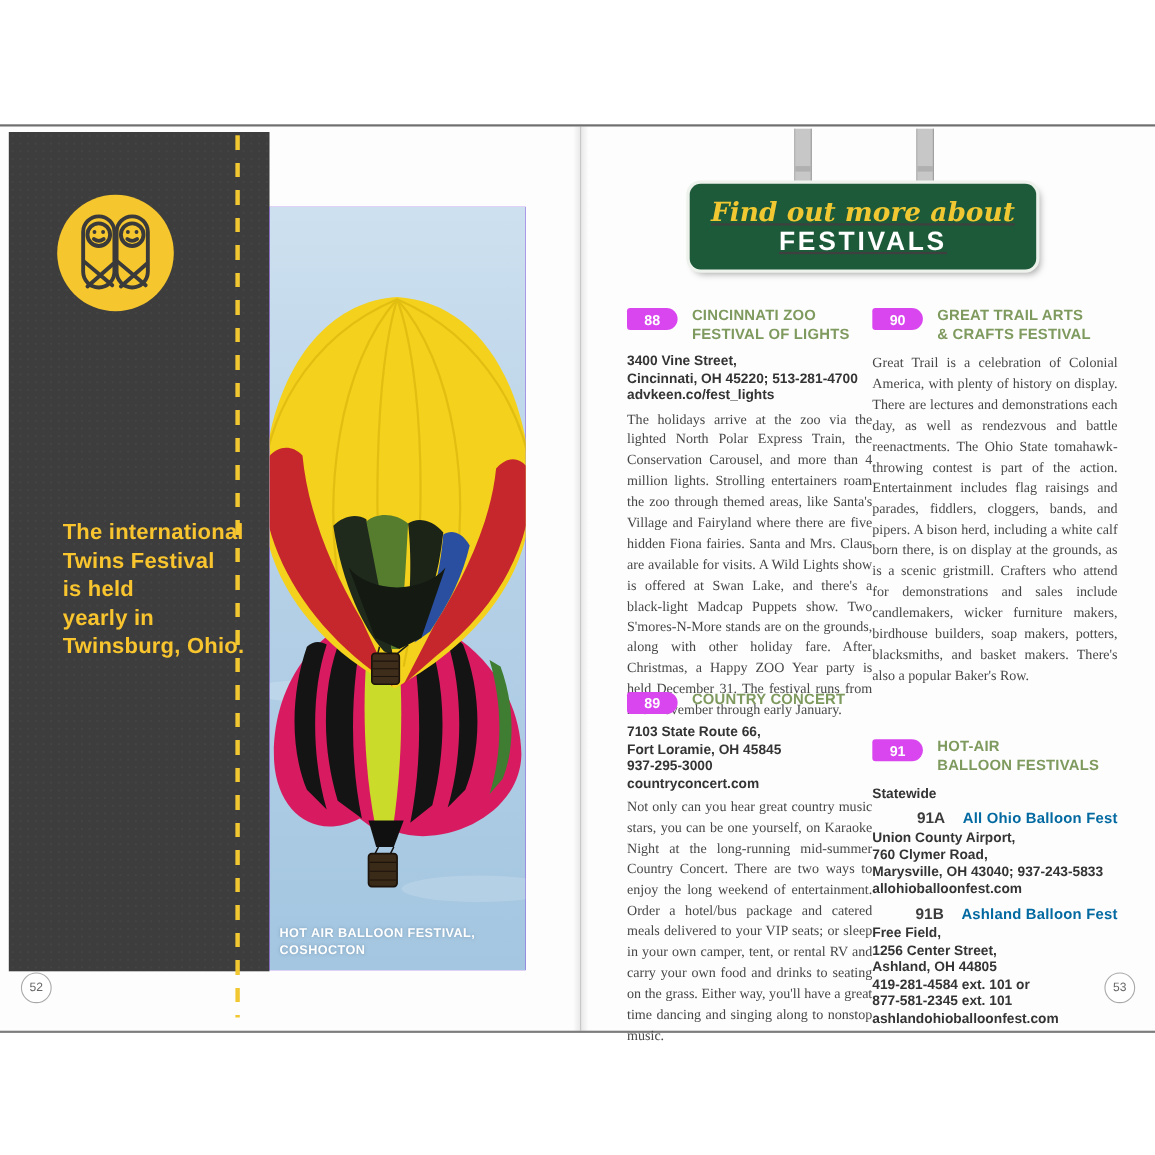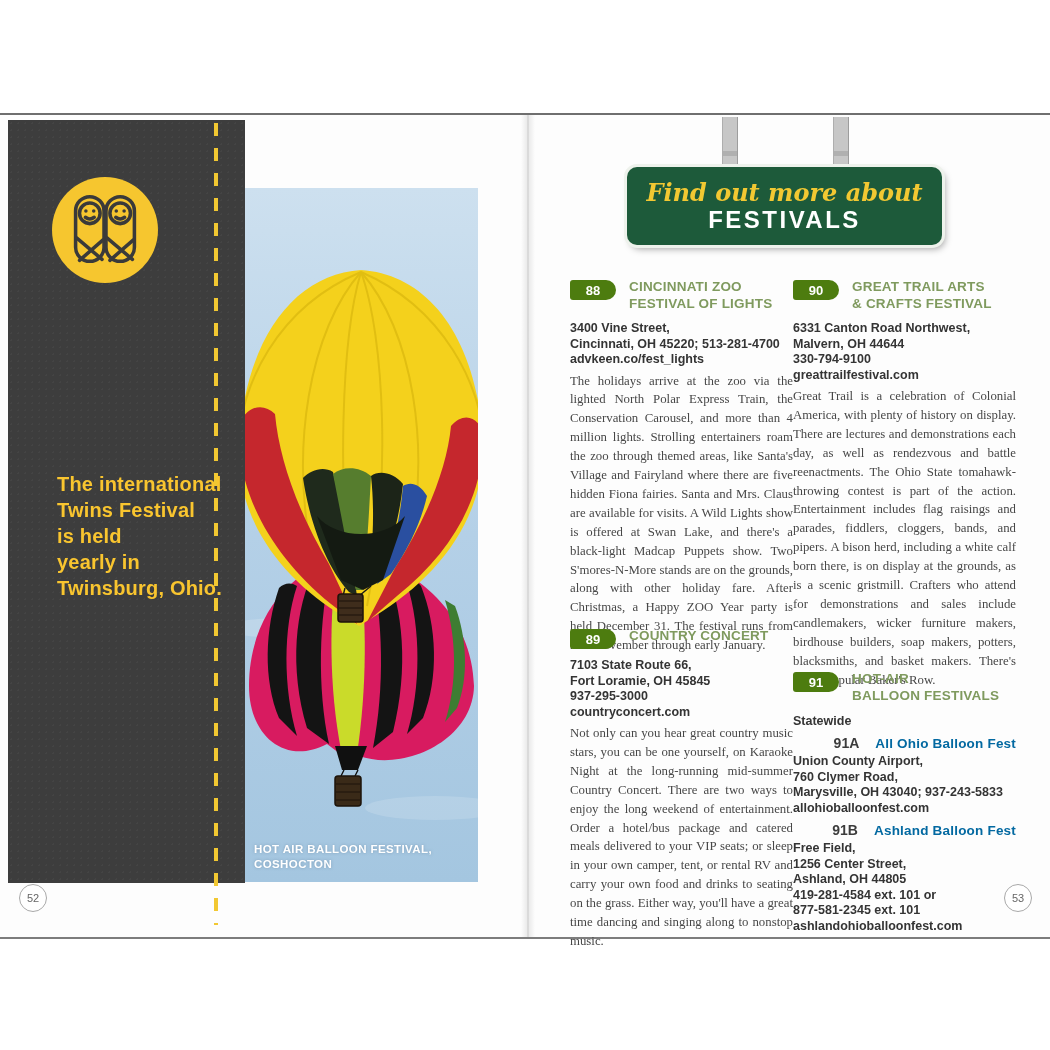--- a/index.html
+++ b/index.html
@@ -52,36 +52,36 @@
   .strap{
     position:absolute;top:2px;width:14px;height:62px;background:#c7c7c7;
     border-left:1px solid #aeaeae;border-right:1px solid #9d9d9d;
   }
   .strap::after{content:"";position:absolute;left:0;right:0;top:34px;height:5px;background:#b0b0b0;}
   .strap-l{left:722px;}
   .strap-r{left:833px;}
   .sign{
     position:absolute;left:627px;top:52px;width:315px;height:78px;background:#1d5a3a;
     border-radius:10px;box-shadow:0 0 0 3px #eef2ec,3px 4px 7px rgba(0,0,0,.35);
-    display:flex;flex-direction:column;align-items:center;justify-content:center;gap:2px;
+    display:flex;flex-direction:column;align-items:center;justify-content:center;gap:2px;text-decoration:underline;
   }
   .sign-script{
     font-family:"DejaVu Serif",serif;font-style:italic;font-weight:bold;
     font-size:24px;color:#f2c832;line-height:26px;
   }
   .sign-title{
     font-size:24px;font-weight:800;color:#ffffff;letter-spacing:2.5px;line-height:24px;
   }
   
   .col{position:absolute;top:0;width:223px;height:822px;}
   .col1{left:570px;} .col2{left:793px;}
   .listing{position:absolute;left:0;width:223px;}
   .lhead{display:flex;gap:13px;align-items:flex-start;margin-bottom:9px;}
   .badge{
-    flex:0 0 auto;min-width:38px;height:20px;background:#4d7c0f;color:#fff;
+    flex:0 0 auto;min-width:38px;height:20px;background:#d946ef;color:#fff;
     border-radius:3px 10px 10px 3px;font-size:13px;font-weight:bold;
     display:inline-flex;align-items:center;justify-content:center;padding:0 4px;margin-top:1px;
   }
   .ltitle{
     font-size:13.5px;font-weight:bold;color:#7f9a5e;line-height:16.5px;letter-spacing:.2px;
   }
   .laddr{
     font-size:12.5px;font-weight:bold;color:#343434;line-height:15.5px;margin-bottom:3px;
   }
   .lbody{
@@ -211,21 +211,20 @@
         <p class="lbody">Not only can you hear great country music stars, you can be one yourself, on Karaoke Night at the long-running mid-summer Country Concert. There are two ways to enjoy the long weekend of entertainment. Order a hotel/bus package and catered meals delivered to your VIP seats; or sleep in your own camper, tent, or rental RV and carry your own food and drinks to seating on the grass. Either way, you'll have a great time dancing and singing along to nonstop music.</p>
       </div>
     </div>
 
     <div class="col col2">
       <div class="listing" style="top:164px;">
         <div class="lhead">
           <span class="badge">90</span>
           <span class="ltitle">GREAT TRAIL ARTS<br>&amp; CRAFTS FESTIVAL</span>
         </div>
-        <div class="laddr">6331 Canton Road Northwest,<br>Malvern, OH 44644<br>330-794-9100<br>greattrailfestival.com</div>
         <p class="lbody">Great Trail is a celebration of Colonial America, with plenty of history on display. There are lectures and demonstrations each day, as well as rendezvous and battle reenactments. The Ohio State tomahawk-throwing contest is part of the action. Entertainment includes flag raisings and parades, fiddlers, cloggers, bands, and pipers. A bison herd, including a white calf born there, is on display at the grounds, as is a scenic gristmill. Crafters who attend for demonstrations and sales include candlemakers, wicker furniture makers, birdhouse builders, soap makers, potters, blacksmiths, and basket makers. There's also a popular Baker's Row.</p>
       </div>
 
       <div class="listing" style="top:556px;">
         <div class="lhead">
           <span class="badge">91</span>
           <span class="ltitle">HOT-AIR<br>BALLOON FESTIVALS</span>
         </div>
         <div class="region">Statewide</div>
 

